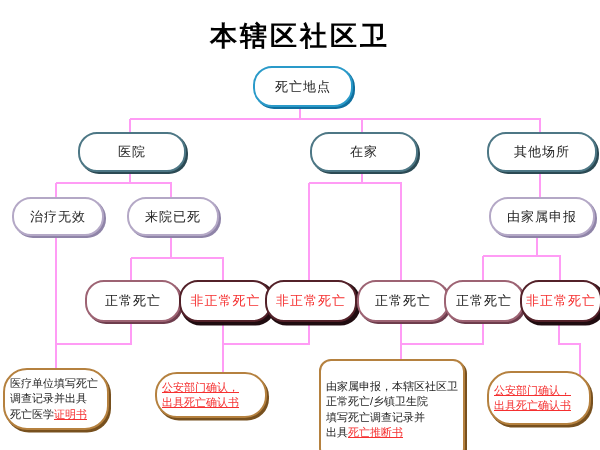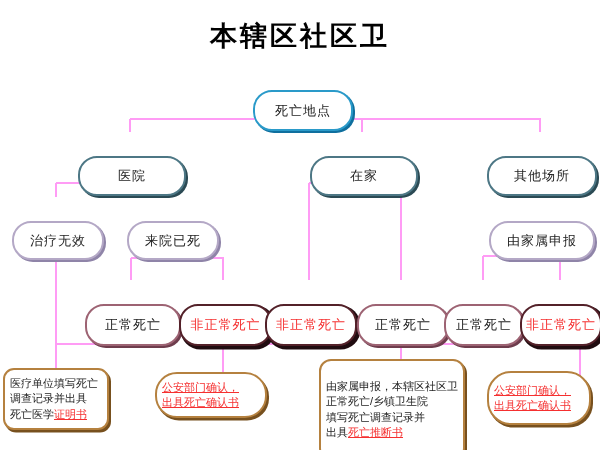--- a/index.html
+++ b/index.html
@@ -20,21 +20,21 @@
     position:absolute;left:0;right:0;top:18px;text-align:center;
     font-family:"DejaVu Serif","Liberation Serif",serif;
     font-size:27px;font-weight:bold;color:#000;letter-spacing:3px;
   }
   
   .vl,.hl{position:absolute;background:var(--connector);z-index:1;}
   .vl{width:2px;} .hl{height:2px;}
   
   .stadium{
     position:absolute;z-index:2;background:#fff;display:flex;align-items:center;justify-content:center;
-    font-size:13px;color:var(--node-text);border-radius:19px;letter-spacing:1px;margin-top:24px;
+    font-size:13px;color:var(--node-text);border-radius:19px;letter-spacing:1px;
   }
   .c1{border:2px solid var(--lvl1-border);box-shadow:2px 2px 0 var(--lvl1-shadow);}
   .c2{border:2px solid var(--lvl2-border);box-shadow:2px 2px 0 var(--lvl2-shadow);}
   .c3{border:2px solid var(--lvl3-border);box-shadow:2px 2px 0 var(--lvl3-shadow);}
   .c4n{border:2px solid var(--normal-border);box-shadow:2px 2px 0 var(--normal-shadow);}
   .c4a{border:2px solid var(--abnormal-border);box-shadow:2.5px 2.5px 0 1px var(--abnormal-shadow);color:var(--red-text);}
   
   .obox{
     position:absolute;z-index:2;background:#fff;border:2px solid var(--bottom-border);
     box-shadow:2px 2.5px 0 var(--bottom-shadow);
@@ -104,21 +104,21 @@
   <div class="stadium c3" style="left:127px;top:197px;width:88px;height:35px">来院已死</div>
   <div class="stadium c3" style="left:489px;top:197px;width:102px;height:35px">由家属申报</div>
 
   <div class="stadium c4n" style="left:85px;top:280px;width:92px;height:38px">正常死亡</div>
   <div class="stadium c4a" style="left:179px;top:280px;width:89px;height:38px">非正常死亡</div>
   <div class="stadium c4a" style="left:265px;top:280px;width:88px;height:38px">非正常死亡</div>
   <div class="stadium c4n" style="left:357px;top:280px;width:88px;height:38px">正常死亡</div>
   <div class="stadium c4n" style="left:444px;top:280px;width:76px;height:38px">正常死亡</div>
   <div class="stadium c4a" style="left:520px;top:280px;width:78px;height:38px">非正常死亡</div>
 
-  <div class="obox" style="left:3px;top:368px;width:106px;height:62px;border-radius:11px">
+  <div class="obox" style="left:3px;top:368px;width:106px;height:62px;border-radius:24px">
     <div><span>医疗单位填写死亡</span></div>
     <div><span>调查记录并出具</span></div>
     <div><span>死亡医学</span><span class="red">证明书</span></div>
   </div>
 
   <div class="obox red-line" style="left:155px;top:372px;width:112px;height:46px;border-radius:22px">
     <div><span>公安部门确认，</span></div>
     <div><span>出具死亡确认书</span></div>
   </div>
 

